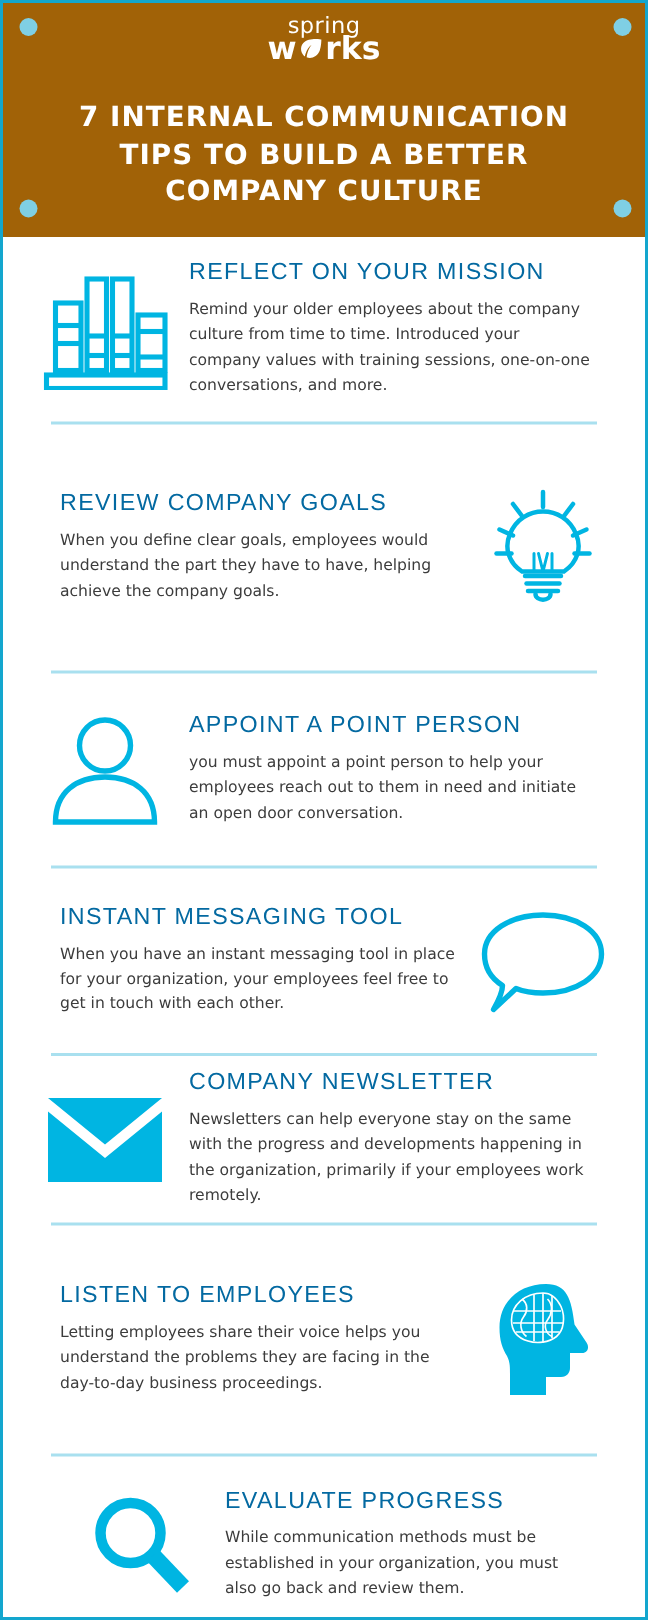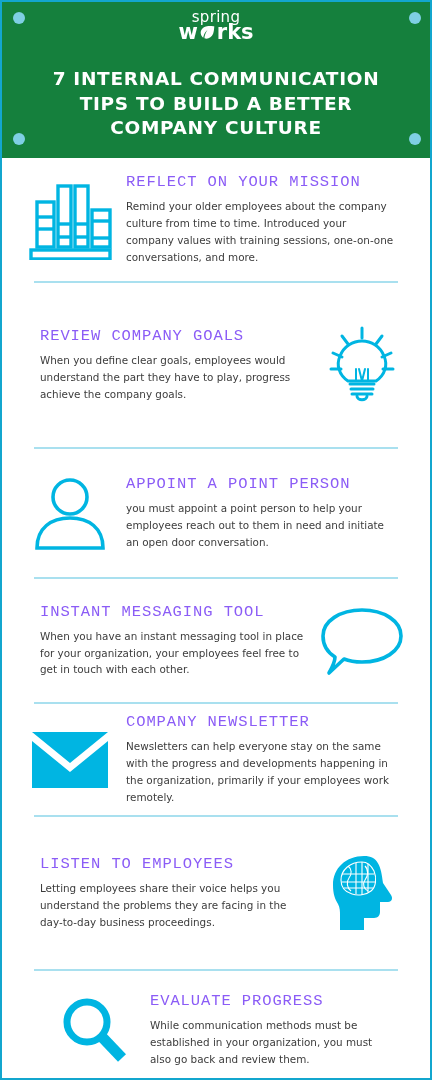--- a/index.html
+++ b/index.html
@@ -18,21 +18,21 @@
     background: #ffffff;
     border: 2px solid #13a6ce;
     overflow: hidden;
   }
 
   
   .header {
     position: relative;
     width: 100%;
     height: 156px;
-    background: #15803d;
+    background: #a16207;
     padding-top: 8px;
     text-align: center;
   }
 
   .dot {
     position: absolute;
     width: 12px;
     height: 12px;
     border-radius: 50%;
     background: #7fcfe4;
@@ -99,22 +99,22 @@
     justify-content: center;
   }
   .text-cell {
     flex: 1 1 auto;
     padding: 0 6px;
   }
   .section.icon-left  .text-cell { padding-left: 2px;  padding-right: 22px; }
   .section.icon-right .text-cell { padding-left: 24px; padding-right: 2px; }
 
   .sec-title {
-    color: #8b5cf6;
-    font-family: Liberation Mono, monospace;
+    color: #0369a1;
+    font-family: Liberation Sans, sans-serif;
     font-size: 15.5px;
     font-weight: 400;
     letter-spacing: 0.9px;
     text-transform: uppercase;
     margin-bottom: 7px;
     white-space: nowrap;
   }
   .sec-body {
     color: #3c3c3c;
     font-family: "DejaVu Sans", sans-serif;
@@ -194,21 +194,21 @@
           <path d="M33 56 L33 44 M39 56 L36 44 M39 56 L42 44 M45 56 L45 44" stroke-width="2"></path>
           <line x1="27" y1="59" x2="51" y2="59"></line>
           <line x1="28" y1="64" x2="50" y2="64"></line>
           <line x1="29" y1="69" x2="49" y2="69"></line>
           <path d="M34 71 C34 76 44 76 44 71"></path>
         </g>
       </svg>
     </div>
     <div class="text-cell">
       <div class="sec-title">REVIEW COMPANY GOALS</div>
-      <div class="sec-body">When you define clear goals, employees would understand the part they have to play, progress achieve the company goals.</div>
+      <div class="sec-body">When you define clear goals, employees would understand the part they have to have, helping achieve the company goals.</div>
     </div>
   </div>
   <div class="divider"></div>
 
   <div class="section icon-left" style="height:128px;">
     <div class="icon-cell">
       <svg width="78" height="78" viewBox="0 0 78 78">
         <g fill="none" stroke="#00b5e2" stroke-width="3.6">
           <circle cx="39" cy="23" r="17"></circle>
           <path d="M6 74 C6 54 20 44 39 44 C58 44 72 54 72 74 Z"></path>

